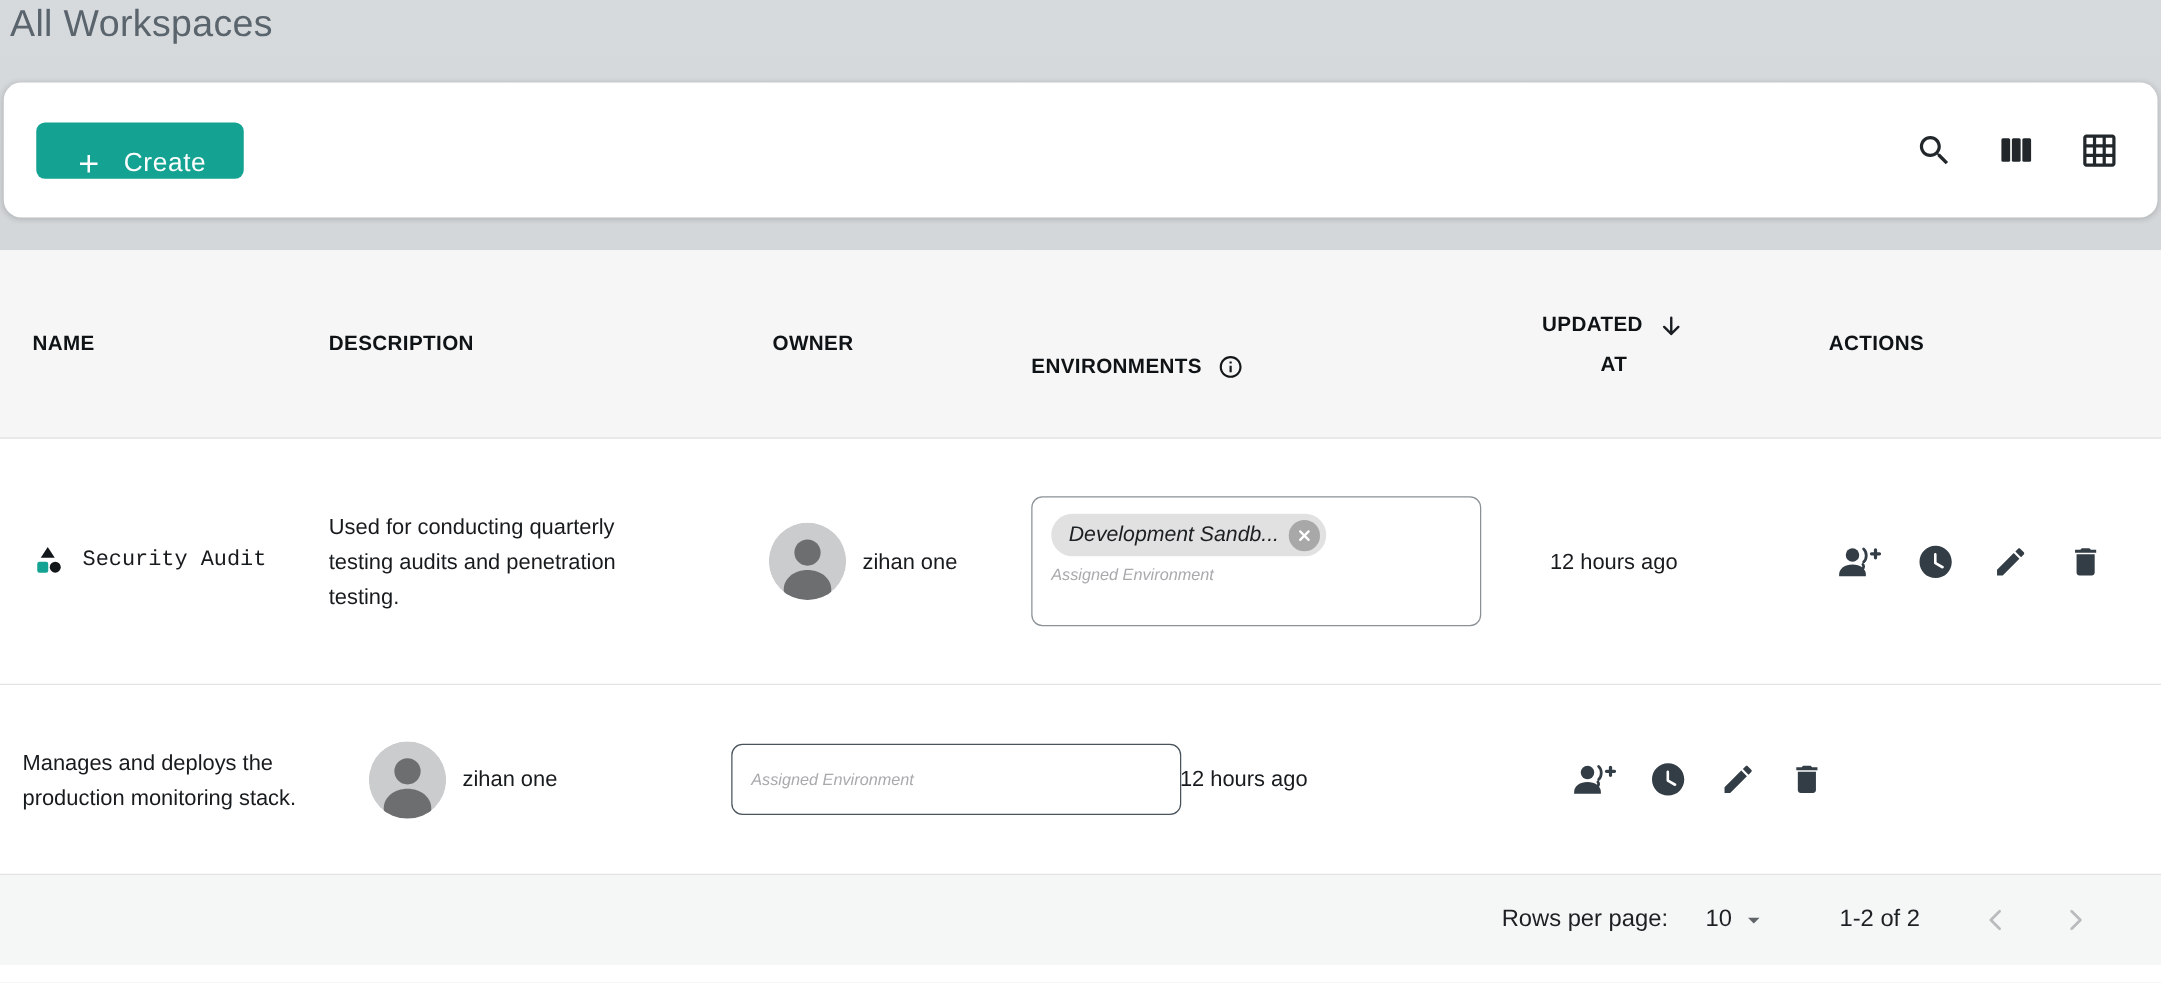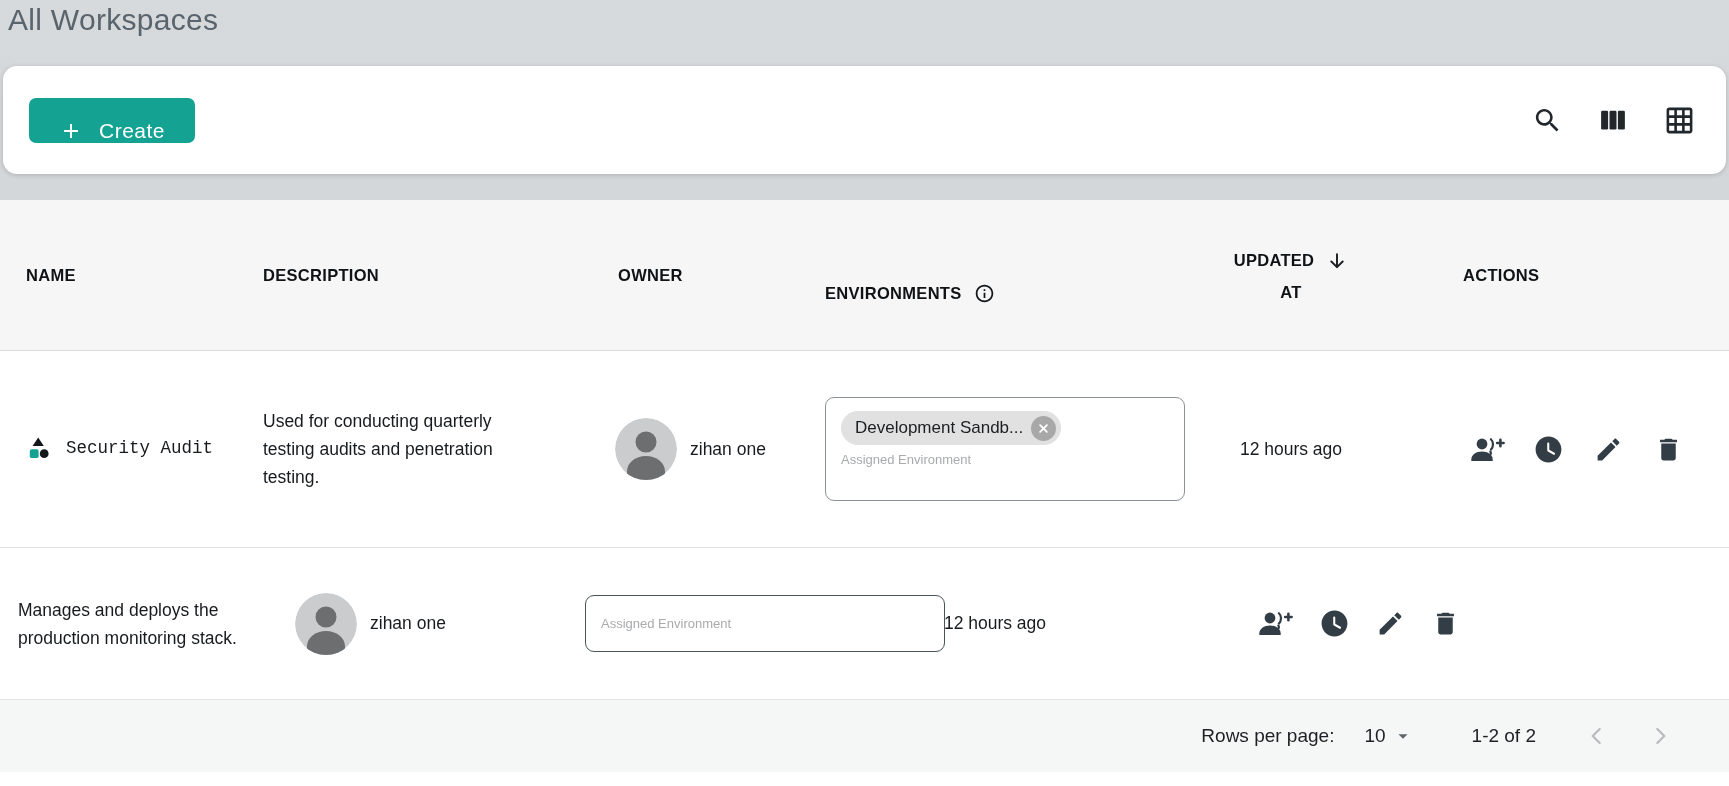--- a/index.html
+++ b/index.html
@@ -66,21 +66,21 @@
 
   .name-cell { display: flex; align-items: center; gap: 15px; padding-left: 27px; }
   .name-text { max-width: 155px; line-height: 1.55; font-family: Liberation Mono, monospace; }
 
   .desc-cell { padding-left: 18px; }
   .desc-text { max-width: 264px; line-height: 1.6; }
 
   .owner-cell { display: flex; align-items: center; gap: 13px; padding-left: 50px; }
   .avatar { width: 62px; height: 62px; border-radius: 50%; overflow: hidden; flex: 0 0 auto; }
 
-  .env-cell { padding-left: 20px; }
+  .env-cell { padding-left: 20px; font-style: italic; }
   .env-box {
     width: 360px; border: 1px solid #8b9196; border-radius: 9px;
     padding: 13px 15px; cursor: pointer; background: #fff;
   }
   .env-box.tall { height: 104px; }
   .env-box.short { height: 57px; display: flex; align-items: center; border-color: #49535b; }
   .chip {
     display: inline-flex; align-items: center; gap: 8px;
     background: #e1e1e1; border-radius: 17px; height: 34px;
     padding: 0 5px 0 14px; font-size: 17px; color: #1c1f22;

